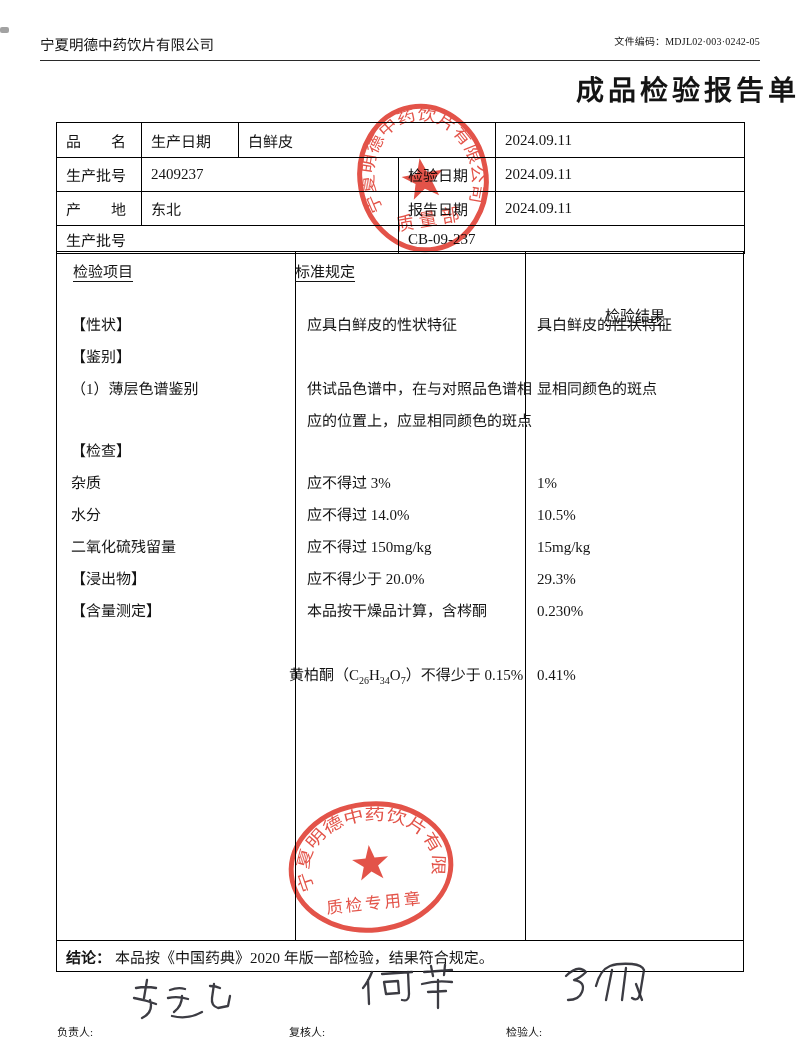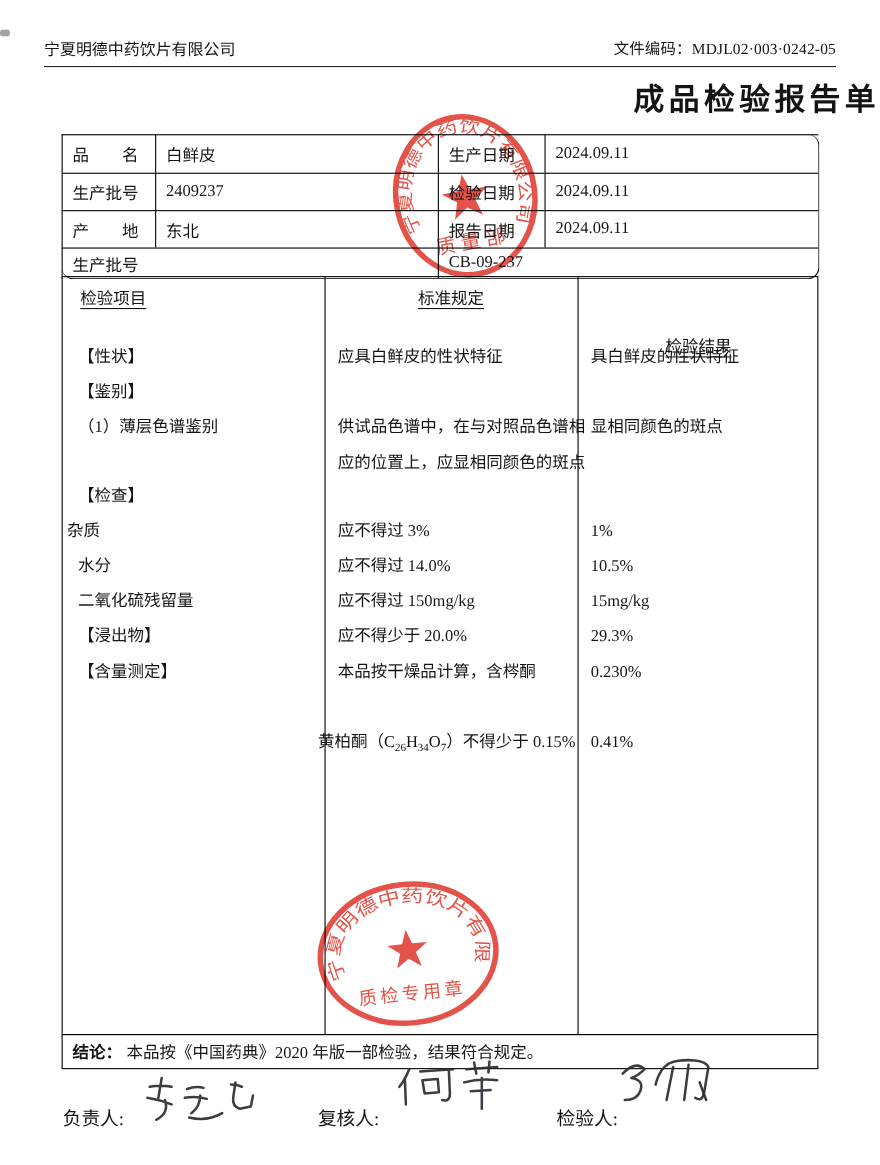--- a/index.html
+++ b/index.html
@@ -2,49 +2,49 @@
 <html lang="zh-CN"><head>
 <meta charset="utf-8">
 <style>
   html,body{margin:0;padding:0;background:#ffffff;}
   .page{position:relative;width:800px;height:1059px;background:#ffffff;overflow:hidden;
         font-family:"Liberation Serif","DejaVu Serif",serif;color:#141414;}
   
   .hdr{position:absolute;left:40px;top:33px;width:720px;height:27px;
        border-bottom:1.5px solid #2a2a2a;display:flex;justify-content:space-between;
        align-items:flex-start;font-size:14.5px;}
-  .hdr .right{font-size:14px;letter-spacing:.2px;}
+  .hdr .right{font-size:10px;letter-spacing:.2px;}
   .title{position:absolute;left:0;top:68px;width:800px;text-align:right;
          font-size:28px;font-weight:bold;letter-spacing:4px;}
   
   .info{position:absolute;left:56px;top:122px;width:688px;
-        border-right:1px solid #000;border-bottom:1px solid #000;box-sizing:content-box;border-radius:11px;}
+        border-right:1px solid #000;border-bottom:1px solid #000;box-sizing:content-box;}
   .irow{display:flex;}
   .cell{border-left:1px solid #000;border-top:1px solid #000;box-sizing:border-box;
         display:flex;align-items:center;padding:0 9px;font-size:15px;white-space:nowrap;}
   .h35{height:35px}.h34{height:34px}.h27{height:28px}
   .w1{width:85px}.w2{width:257px}.w3{width:97px}.w4{width:249px}
   .w12{width:342px}.w34{width:346px}
   
   .main{position:absolute;left:56px;top:251px;width:688px;height:690px;
         border:1px solid #000;box-sizing:border-box;padding-left:32px;}
   .vline{position:absolute;top:0;bottom:0;width:1px;background:#000;}
   .v1{left:238px}.v2{left:468px}
   .tl{position:absolute;font-size:15px;line-height:20px;white-space:nowrap;}
   .colhead{text-decoration:underline;text-underline-offset:4px;}
-  .c2c{left:238px;width:230px;text-align:center;text-decoration:underline;}
+  .c2c{left:238px;width:230px;text-align:left;text-decoration:underline;}
   .c3c{left:468px;width:220px;text-align:center;margin-top:44px;}
   sub{font-size:10px;}
   
   .concl{position:absolute;left:56px;top:940px;width:688px;height:32px;
          border:1px solid #000;box-sizing:border-box;display:flex;align-items:center;
          padding:0 9px;font-size:15px;white-space:nowrap;}
   .concl b{margin-right:4px;}
   
-  .sig-label{position:absolute;font-size:17px;white-space:nowrap;z-index:4;}
+  .sig-label{position:absolute;font-size:11px;white-space:nowrap;z-index:4;margin-top:20px;}
   .sig{position:absolute;z-index:4;}
   .sig path{fill:none;stroke:#2b2b33;stroke-width:2.3;stroke-linecap:round;stroke-linejoin:round;opacity:.92;}
   
   .stamp{position:absolute;z-index:6;mix-blend-mode:multiply;opacity:.88;}
   .artifact{position:absolute;left:0;top:27px;width:9px;height:6px;background:#8b8b8b;border-radius:2px;opacity:.8;}
 </style>
 </head>
 <body>
 
 <div class="page">
@@ -53,22 +53,22 @@
   <div class="hdr">
     <span>宁夏明德中药饮片有限公司</span>
     <span class="right"><span>文件编码：</span><span>MDJL02·003·0242-05</span></span>
   </div>
 
   <div class="title">成品检验报告单</div>
 
   <div class="info">
     <div class="irow">
       <div class="cell w1 h35">品　　名</div>
+      <div class="cell w3 h35">生产日期</div>
       <div class="cell w2 h35">白鲜皮</div>
-      <div class="cell w3 h35">生产日期</div>
       <div class="cell w4 h35">2024.09.11</div>
     </div>
     <div class="irow">
       <div class="cell w1 h34">生产批号</div>
       <div class="cell w2 h34">2409237</div>
       <div class="cell w3 h34">检验日期</div>
       <div class="cell w4 h34">2024.09.11</div>
     </div>
     <div class="irow">
       <div class="cell w1 h34">产　　地</div>
@@ -87,21 +87,21 @@
     <div class="vline v2"></div>
 
     <div class="tl colhead" style="left:16px;top:10px">检验项目</div>
     <div class="tl colhead c2c" style="top:10px">标准规定</div>
     <div class="tl colhead c3c" style="top:10px">检验结果</div>
 
     <div class="tl" style="left:14px;top:63px">【性状】</div>
     <div class="tl" style="left:14px;top:95px">【鉴别】</div>
     <div class="tl" style="left:14px;top:127px">（1）薄层色谱鉴别</div>
     <div class="tl" style="left:14px;top:189px">【检查】</div>
-    <div class="tl" style="left:4px;top:221px">杂质</div>
+    <div class="tl" style="left:14px;top:221px">杂质</div>
     <div class="tl" style="left:14px;top:253px">水分</div>
     <div class="tl" style="left:14px;top:285px">二氧化硫残留量</div>
     <div class="tl" style="left:14px;top:317px">【浸出物】</div>
     <div class="tl" style="left:14px;top:349px">【含量测定】</div>
 
     <div class="tl" style="left:250px;top:63px">应具白鲜皮的性状特征</div>
     <div class="tl" style="left:250px;top:127px">供试品色谱中，在与对照品色谱相</div>
     <div class="tl" style="left:250px;top:159px">应的位置上，应显相同颜色的斑点</div>
     <div class="tl" style="left:250px;top:221px">应不得过 3%</div>
     <div class="tl" style="left:250px;top:253px">应不得过 14.0%</div>

